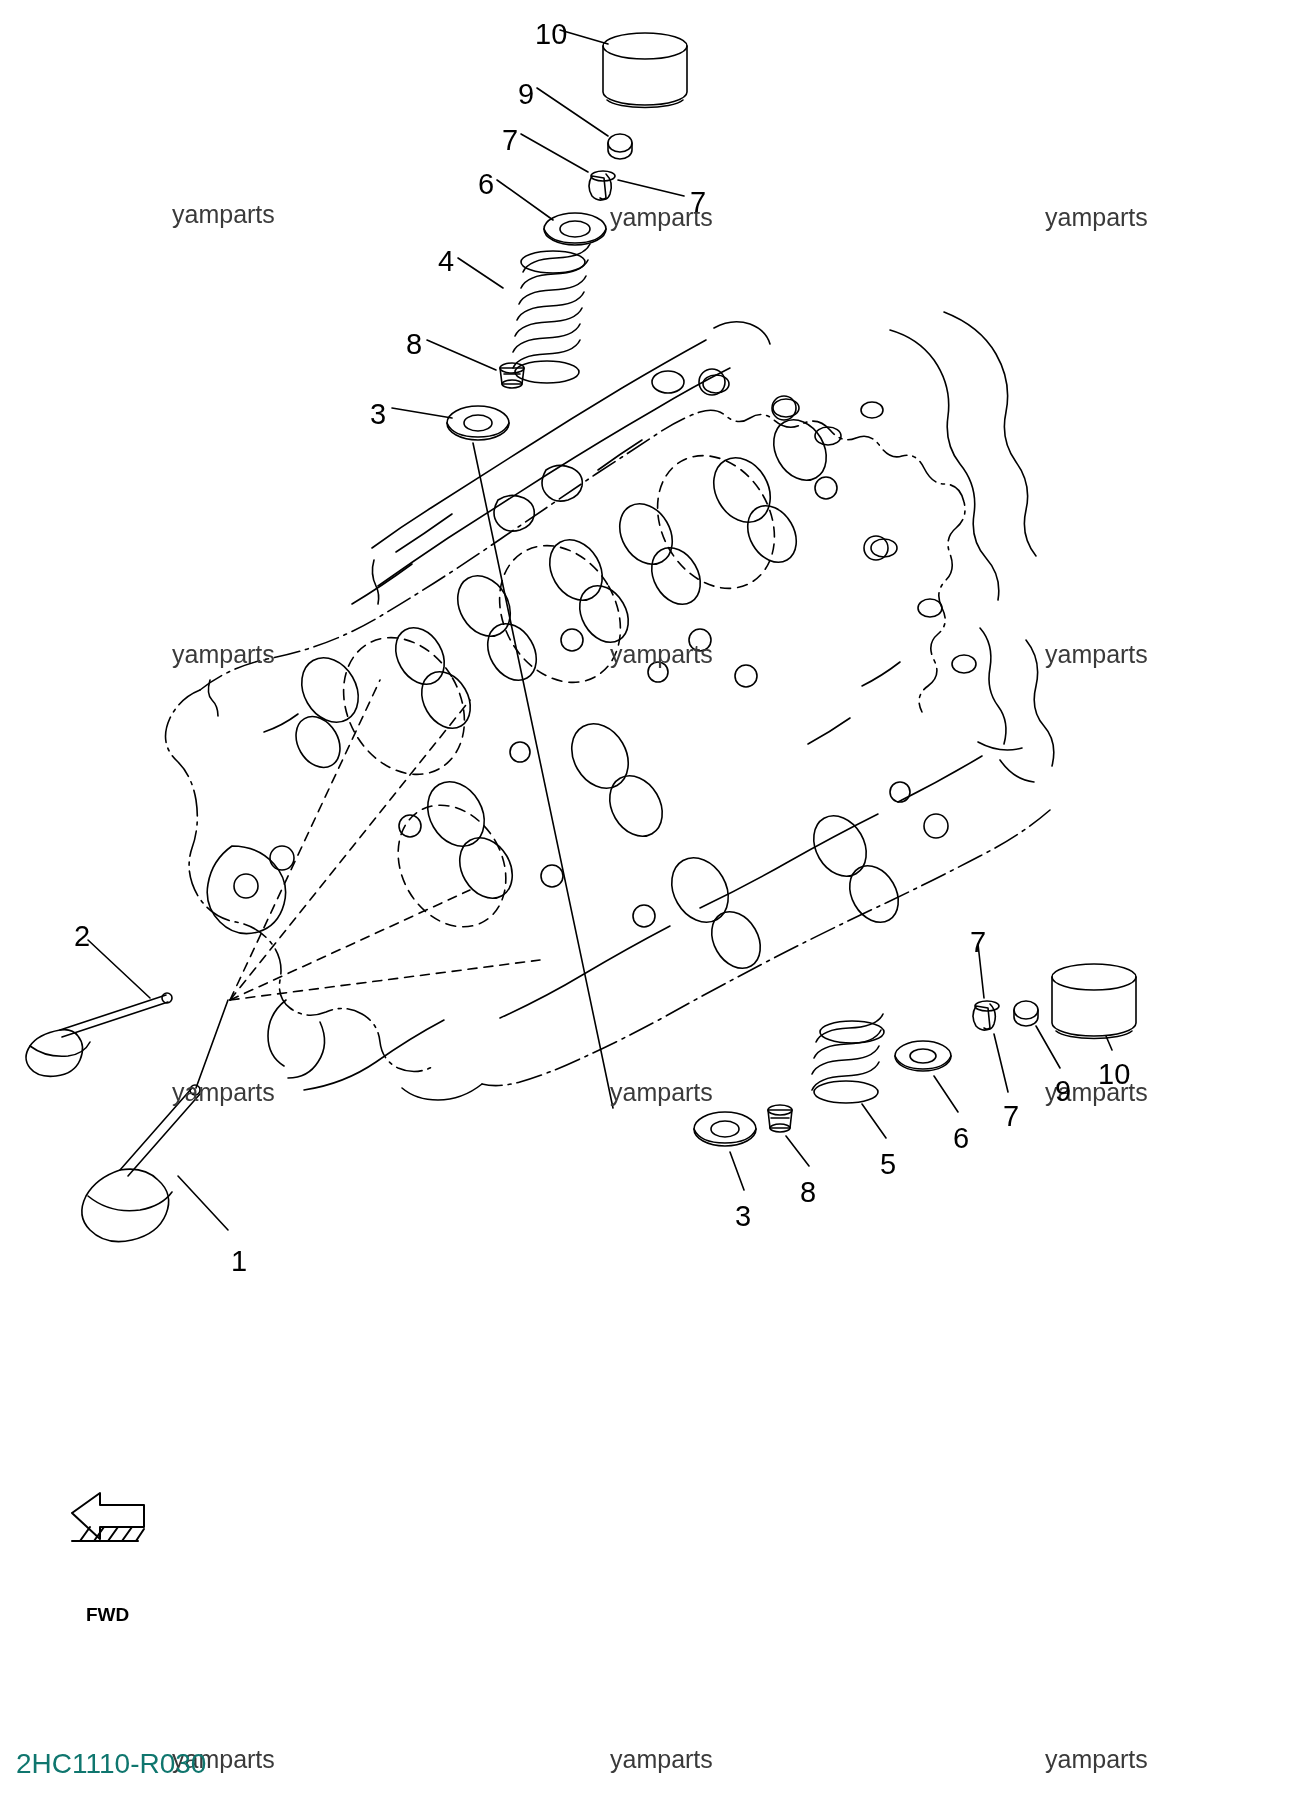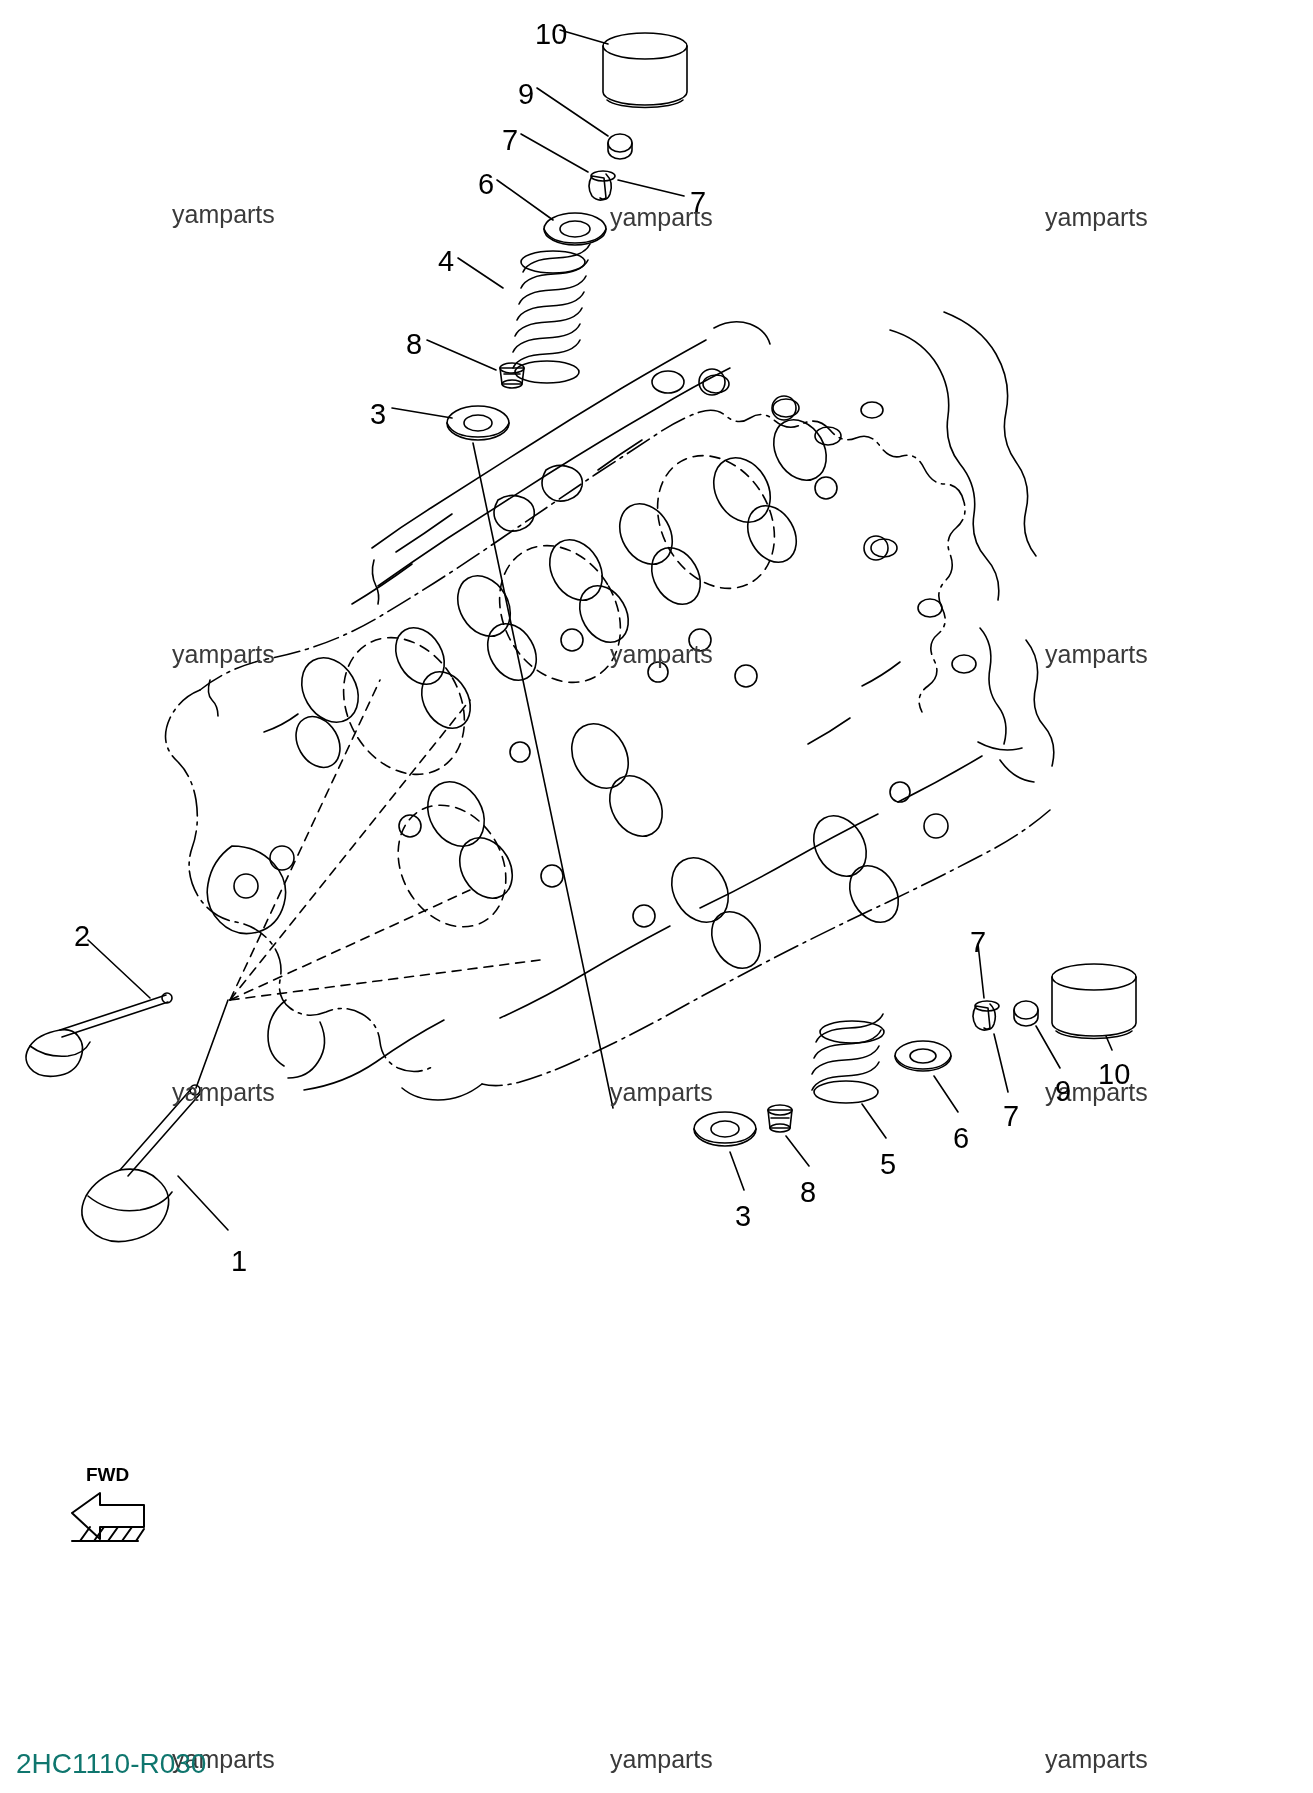--- a/index.html
+++ b/index.html
@@ -337,16 +337,16 @@
   <div class="callout" style="left:231px;  top:1245px;">1</div>
   <div class="callout" style="left:735px;  top:1200px;">3</div>
   <div class="callout" style="left:800px;  top:1176px;">8</div>
   <div class="callout" style="left:880px;  top:1148px;">5</div>
   <div class="callout" style="left:953px;  top:1122px;">6</div>
   <div class="callout" style="left:1003px; top:1100px;">7</div>
   <div class="callout" style="left:970px;  top:926px;">7</div>
   <div class="callout" style="left:1055px; top:1075px;">9</div>
   <div class="callout" style="left:1098px; top:1058px;">10</div>
 
-  <div class="fwd-label" style="left:86px; top:1464px;">FWD</div>
+  <div class="fwd-label" style="left:86px; top:1604px;">FWD</div>
   <div class="diagram-code" style="left:16px; top:1748px;">2HC1110-R030</div>
 
 </div>
 
 </body></html>

